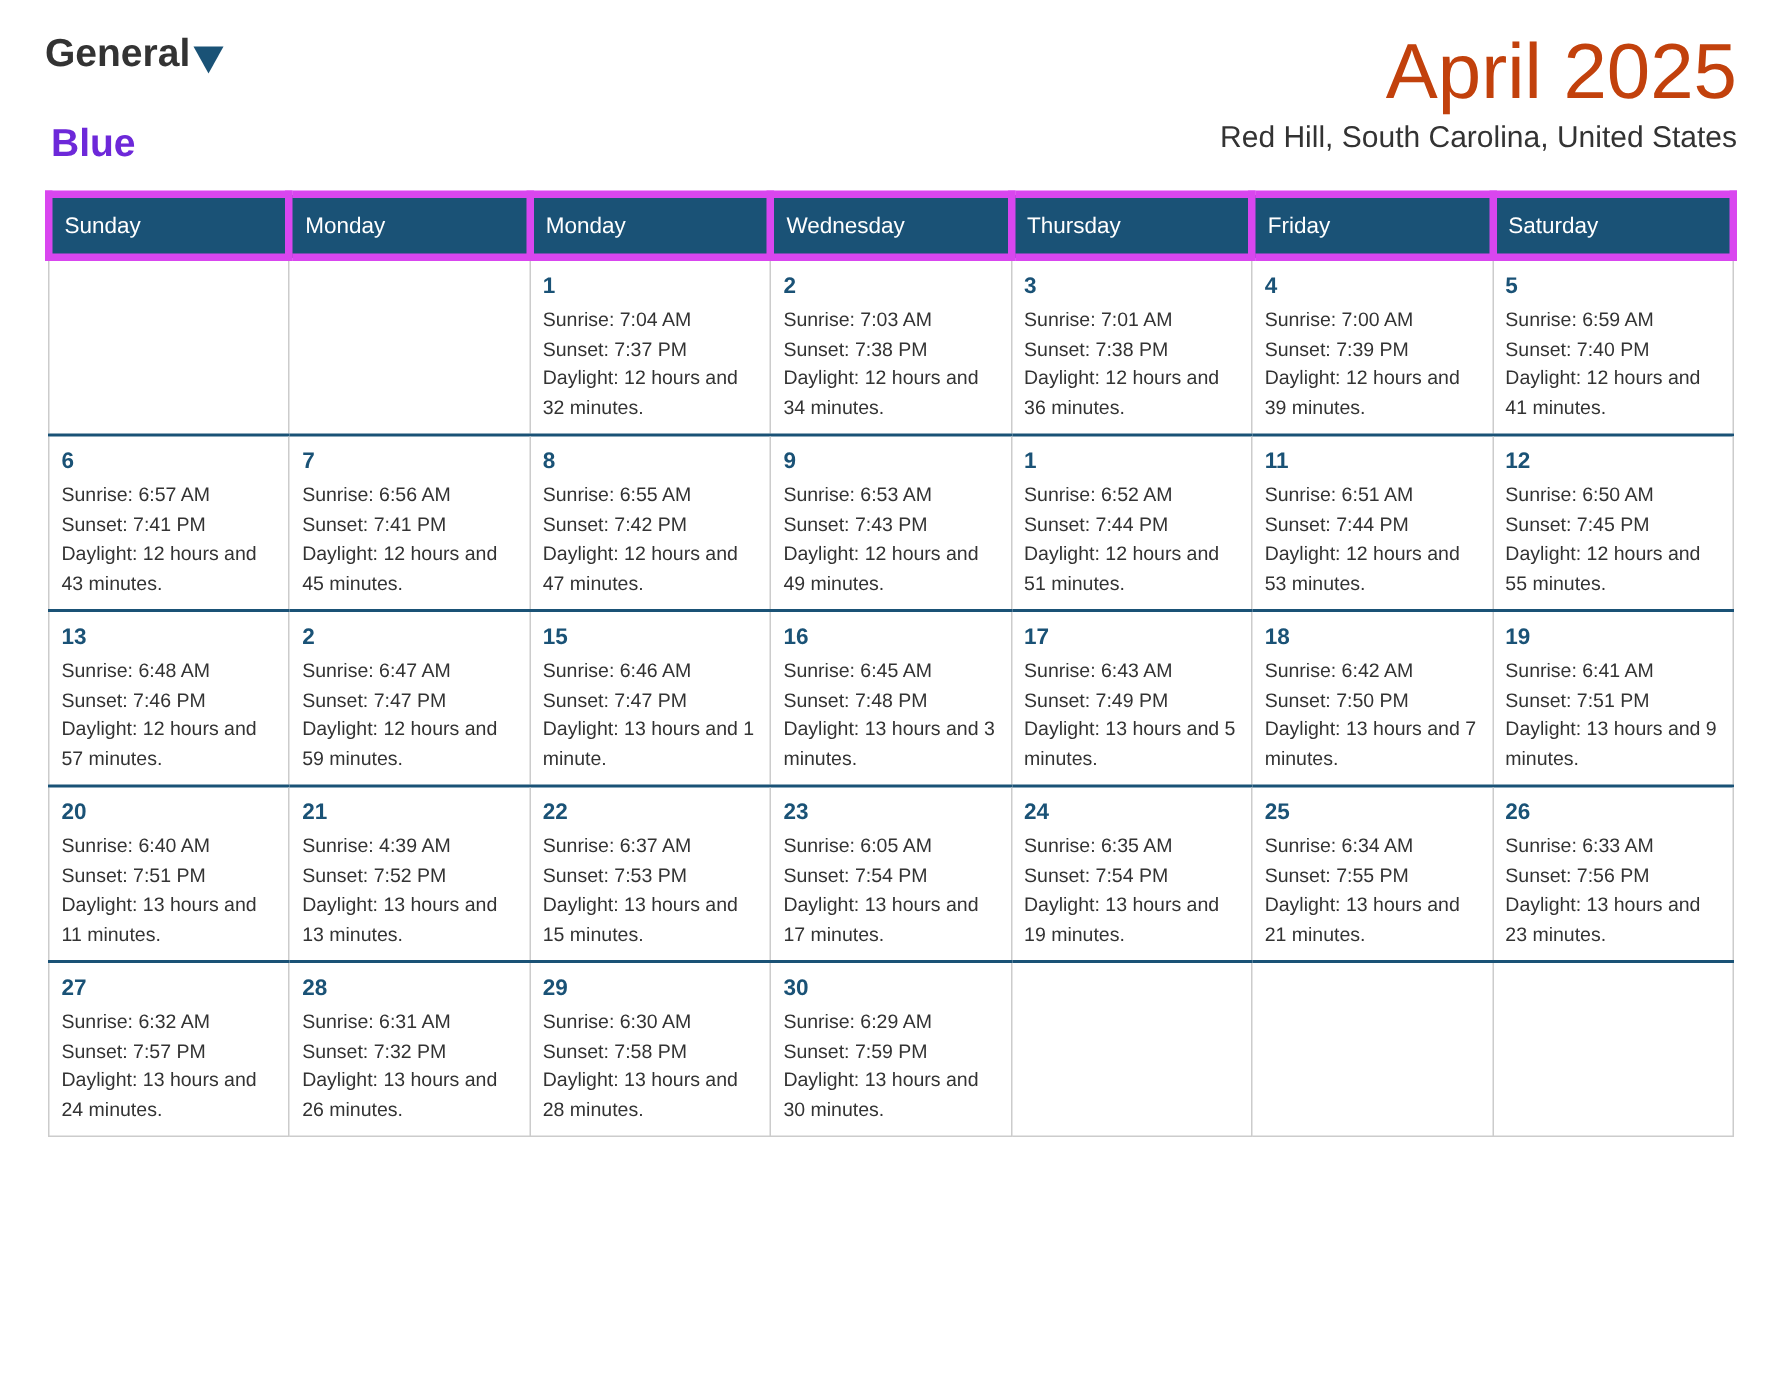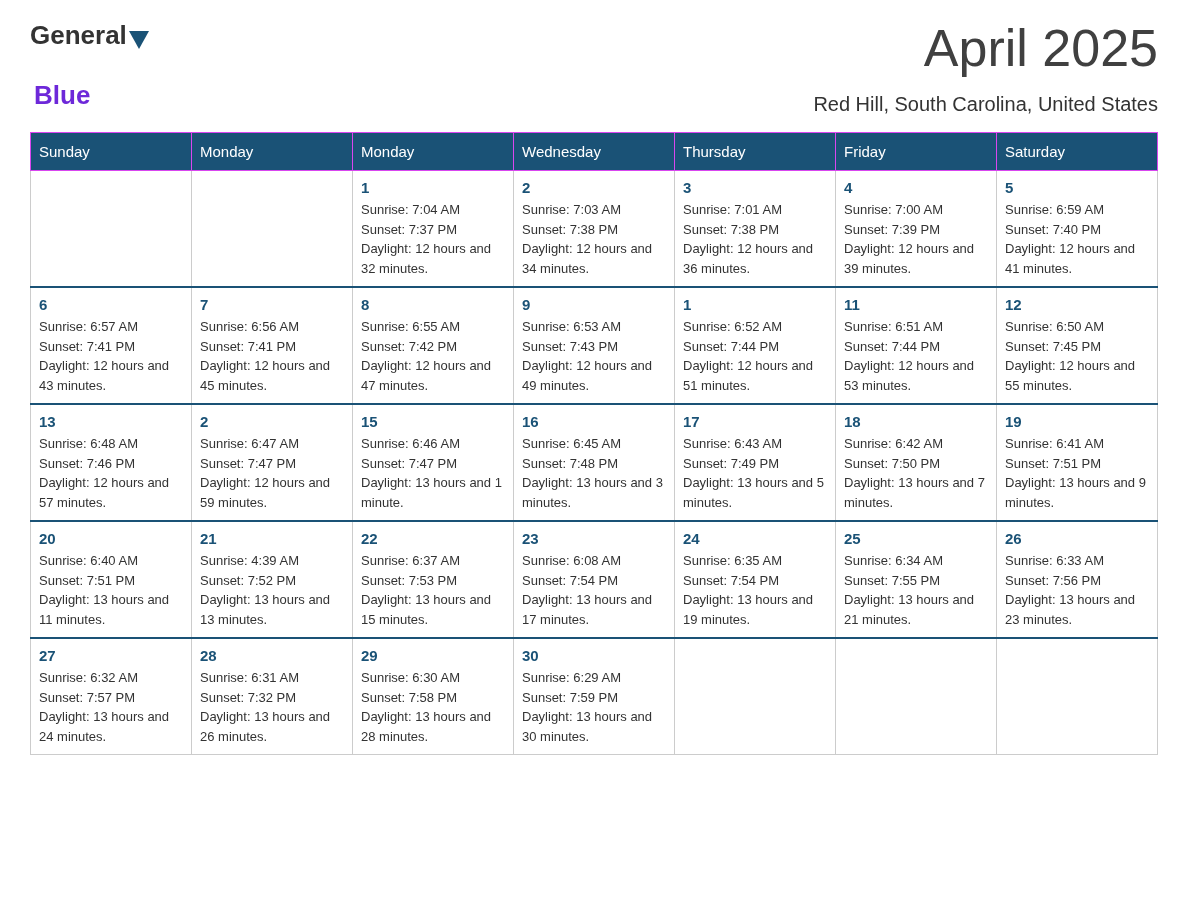--- a/index.html
+++ b/index.html
@@ -48,40 +48,40 @@
       margin-top: -4px;
       display: block;
       padding-left: 4px;
     }
     .title-section {
       text-align: right;
     }
     .month-title {
       font-size: 52px;
       font-weight: normal;
-      color: #404040;
+      color: #c2410c;
       line-height: 1.1;
     }
     .location {
       font-size: 20px;
       color: #333;
-      margin-top: 16px;
+      margin-top: 4px;
     }
     .calendar {
       width: 100%;
       border-collapse: collapse;
     }
     .calendar th {
       background-color: #1a5276;
       color: #fff;
       padding: 10px 8px;
       font-size: 15px;
       font-weight: normal;
       text-align: left;
-      border: 1px solid #d946ef;
+      border: 5px solid #d946ef;
     }
     .calendar td {
       border: 1px solid #ccc;
       vertical-align: top;
       padding: 8px;
       width: 14.28%;
       min-height: 100px;
     }
     .day-num {
       font-size: 15px;
@@ -290,21 +290,21 @@
         </td>
         <td>
           <span class="day-num">22</span>
           <div class="day-info">Sunrise: 6:37 AM
 Sunset: 7:53 PM
 Daylight: 13 hours
 and 15 minutes.</div>
         </td>
         <td>
           <span class="day-num">23</span>
-          <div class="day-info">Sunrise: 6:08 AM
+          <div class="day-info">Sunrise: 6:05 AM
 Sunset: 7:54 PM
 Daylight: 13 hours
 and 17 minutes.</div>
         </td>
         <td>
           <span class="day-num">24</span>
           <div class="day-info">Sunrise: 6:35 AM
 Sunset: 7:54 PM
 Daylight: 13 hours
 and 19 minutes.</div>

